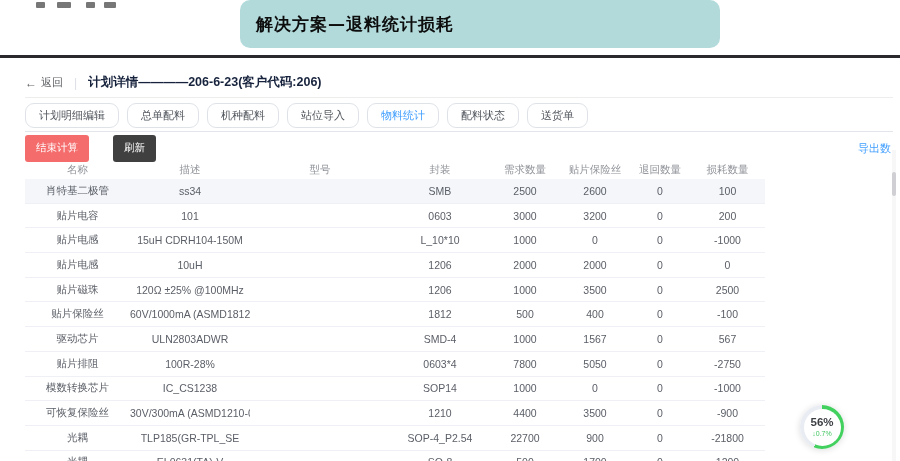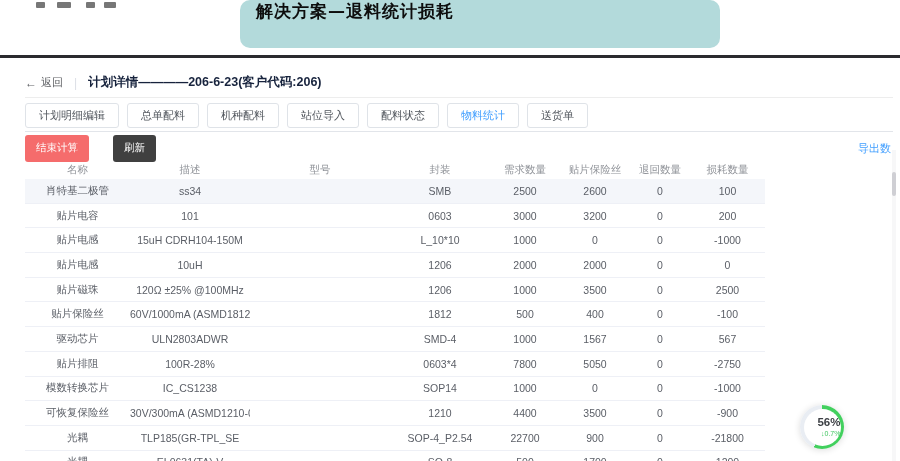--- a/index.html
+++ b/index.html
@@ -4,36 +4,36 @@
 <style>
   html,body{margin:0;padding:0;background:#fff;}
   .page{position:relative;width:900px;height:461px;overflow:hidden;background:#fff;
         font-family:"Liberation Sans","DejaVu Sans",sans-serif;}
 
   
   .top-mark{position:absolute;top:2px;height:6px;background:#4a4a4a;opacity:.75;border-radius:1px;}
 
   
   .banner{position:absolute;left:240px;top:0;width:480px;height:48px;background:#b3dadb;
-          border-radius:10px;display:flex;align-items:flex-start;padding-left:16px;box-sizing:border-box;}
+          border-radius:10px;display:flex;align-items:center;padding-left:16px;box-sizing:border-box;}
   .banner-title{font-family:"DejaVu Serif","Liberation Serif",serif;font-weight:700;
                 font-size:17px;color:#0d0d0d;letter-spacing:1px;}
 
   .dark-divider{position:absolute;left:0;top:55px;width:900px;height:3px;background:#2a2a2e;}
 
   .card{position:absolute;left:25px;top:68px;width:868px;}
 
   .breadcrumb{height:29px;display:flex;align-items:center;border-bottom:1px solid #ededed;}
   .back{display:inline-flex;align-items:center;gap:4px;color:#606266;font-size:11px;cursor:pointer;}
   .back-arrow{font-size:12px;line-height:1;}
   .crumb-sep{color:#dcdfe6;margin:0 11px;font-size:12px;}
   .crumb-title{color:#17233d;font-size:12.5px;font-weight:700;}
 
   .tabbar{margin-top:5px;height:28px;border-bottom:1px solid #e2e5ea;display:flex;gap:8px;align-items:flex-start;}
-  .tab{height:23px;line-height:23px;padding:0 13px;border:1px solid #dfe3e8;border-radius:3px;
+  .tab{height:23px;line-height:23px;padding:0 13px;border:1px solid #dfe3e8;border-radius:9px;
        font-size:11px;color:#51565d;background:#fff;cursor:pointer;white-space:nowrap;}
   .tab.active{color:#409eff;}
 
   .toolbar{position:relative;margin-top:5px;height:22px;display:flex;gap:24px;align-items:center;}
   .btn{height:27px;padding:0 11px;border:none;border-radius:3px;font-size:10.5px;color:#fff;
        display:inline-flex;align-items:center;cursor:pointer;font-family:inherit;}
   .btn.red{background:#f56c6c;}
   .btn.blue{background:#404040;}
   .export-link{position:absolute;right:2px;top:4px;color:#409eff;font-size:11px;cursor:pointer;}
 
@@ -42,21 +42,21 @@
   table.grid td{font-size:10.5px;color:#5a5e66;height:23.7px;padding:0;text-align:center;
                 border-bottom:1px solid #eef0f6;overflow:hidden;white-space:nowrap;}
   table.grid tr.tinted td{background:#f4f6fa;}
 
   .scroll-track{position:absolute;right:4px;top:150px;width:4px;height:311px;background:#f7f7f8;}
   .scroll-thumb{position:absolute;right:4px;top:172px;width:4px;height:24px;background:#cfcfd4;border-radius:2px;cursor:grab;}
 
   .ring{position:absolute;left:800px;top:405px;width:44px;height:44px;border-radius:50%;
         box-shadow:0 1px 7px rgba(0,0,0,.14);}
   .ring-inner{position:absolute;inset:3.5px;background:#fff;border-radius:50%;display:flex;
-              flex-direction:column;align-items:flex-end;justify-content:center;}
+              flex-direction:column;align-items:center;justify-content:center;}
   .ring-value{font-size:11.5px;font-weight:700;color:#3c3f44;line-height:1;}
   .ring-delta{font-size:7px;color:#42c662;line-height:1;margin-top:2px;}
 </style>
 </head>
 <body>
 
 <div class="page">
 
   <span class="top-mark" style="left:36px;width:9px"></span>
   <span class="top-mark" style="left:57px;width:14px"></span>
@@ -78,22 +78,22 @@
       </span>
       <span class="crumb-sep">|</span>
       <span class="crumb-title">计划详情————206-6-23(客户代码:206)</span>
     </div>
 
     <div class="tabbar" id="tabbar">
         <div class="tab">计划明细编辑</div>
         <div class="tab">总单配料</div>
         <div class="tab">机种配料</div>
         <div class="tab">站位导入</div>
+        <div class="tab active">物料统计</div>
         <div class="tab">配料状态</div>
-        <div class="tab active">物料统计</div>
         <div class="tab">送货单</div>
       </div>
 
     <div class="toolbar">
       <button class="btn red">结束计算</button>
       <button class="btn blue">刷新</button>
       <span class="export-link">导出数</span>
     </div>
 
     <table class="grid">

